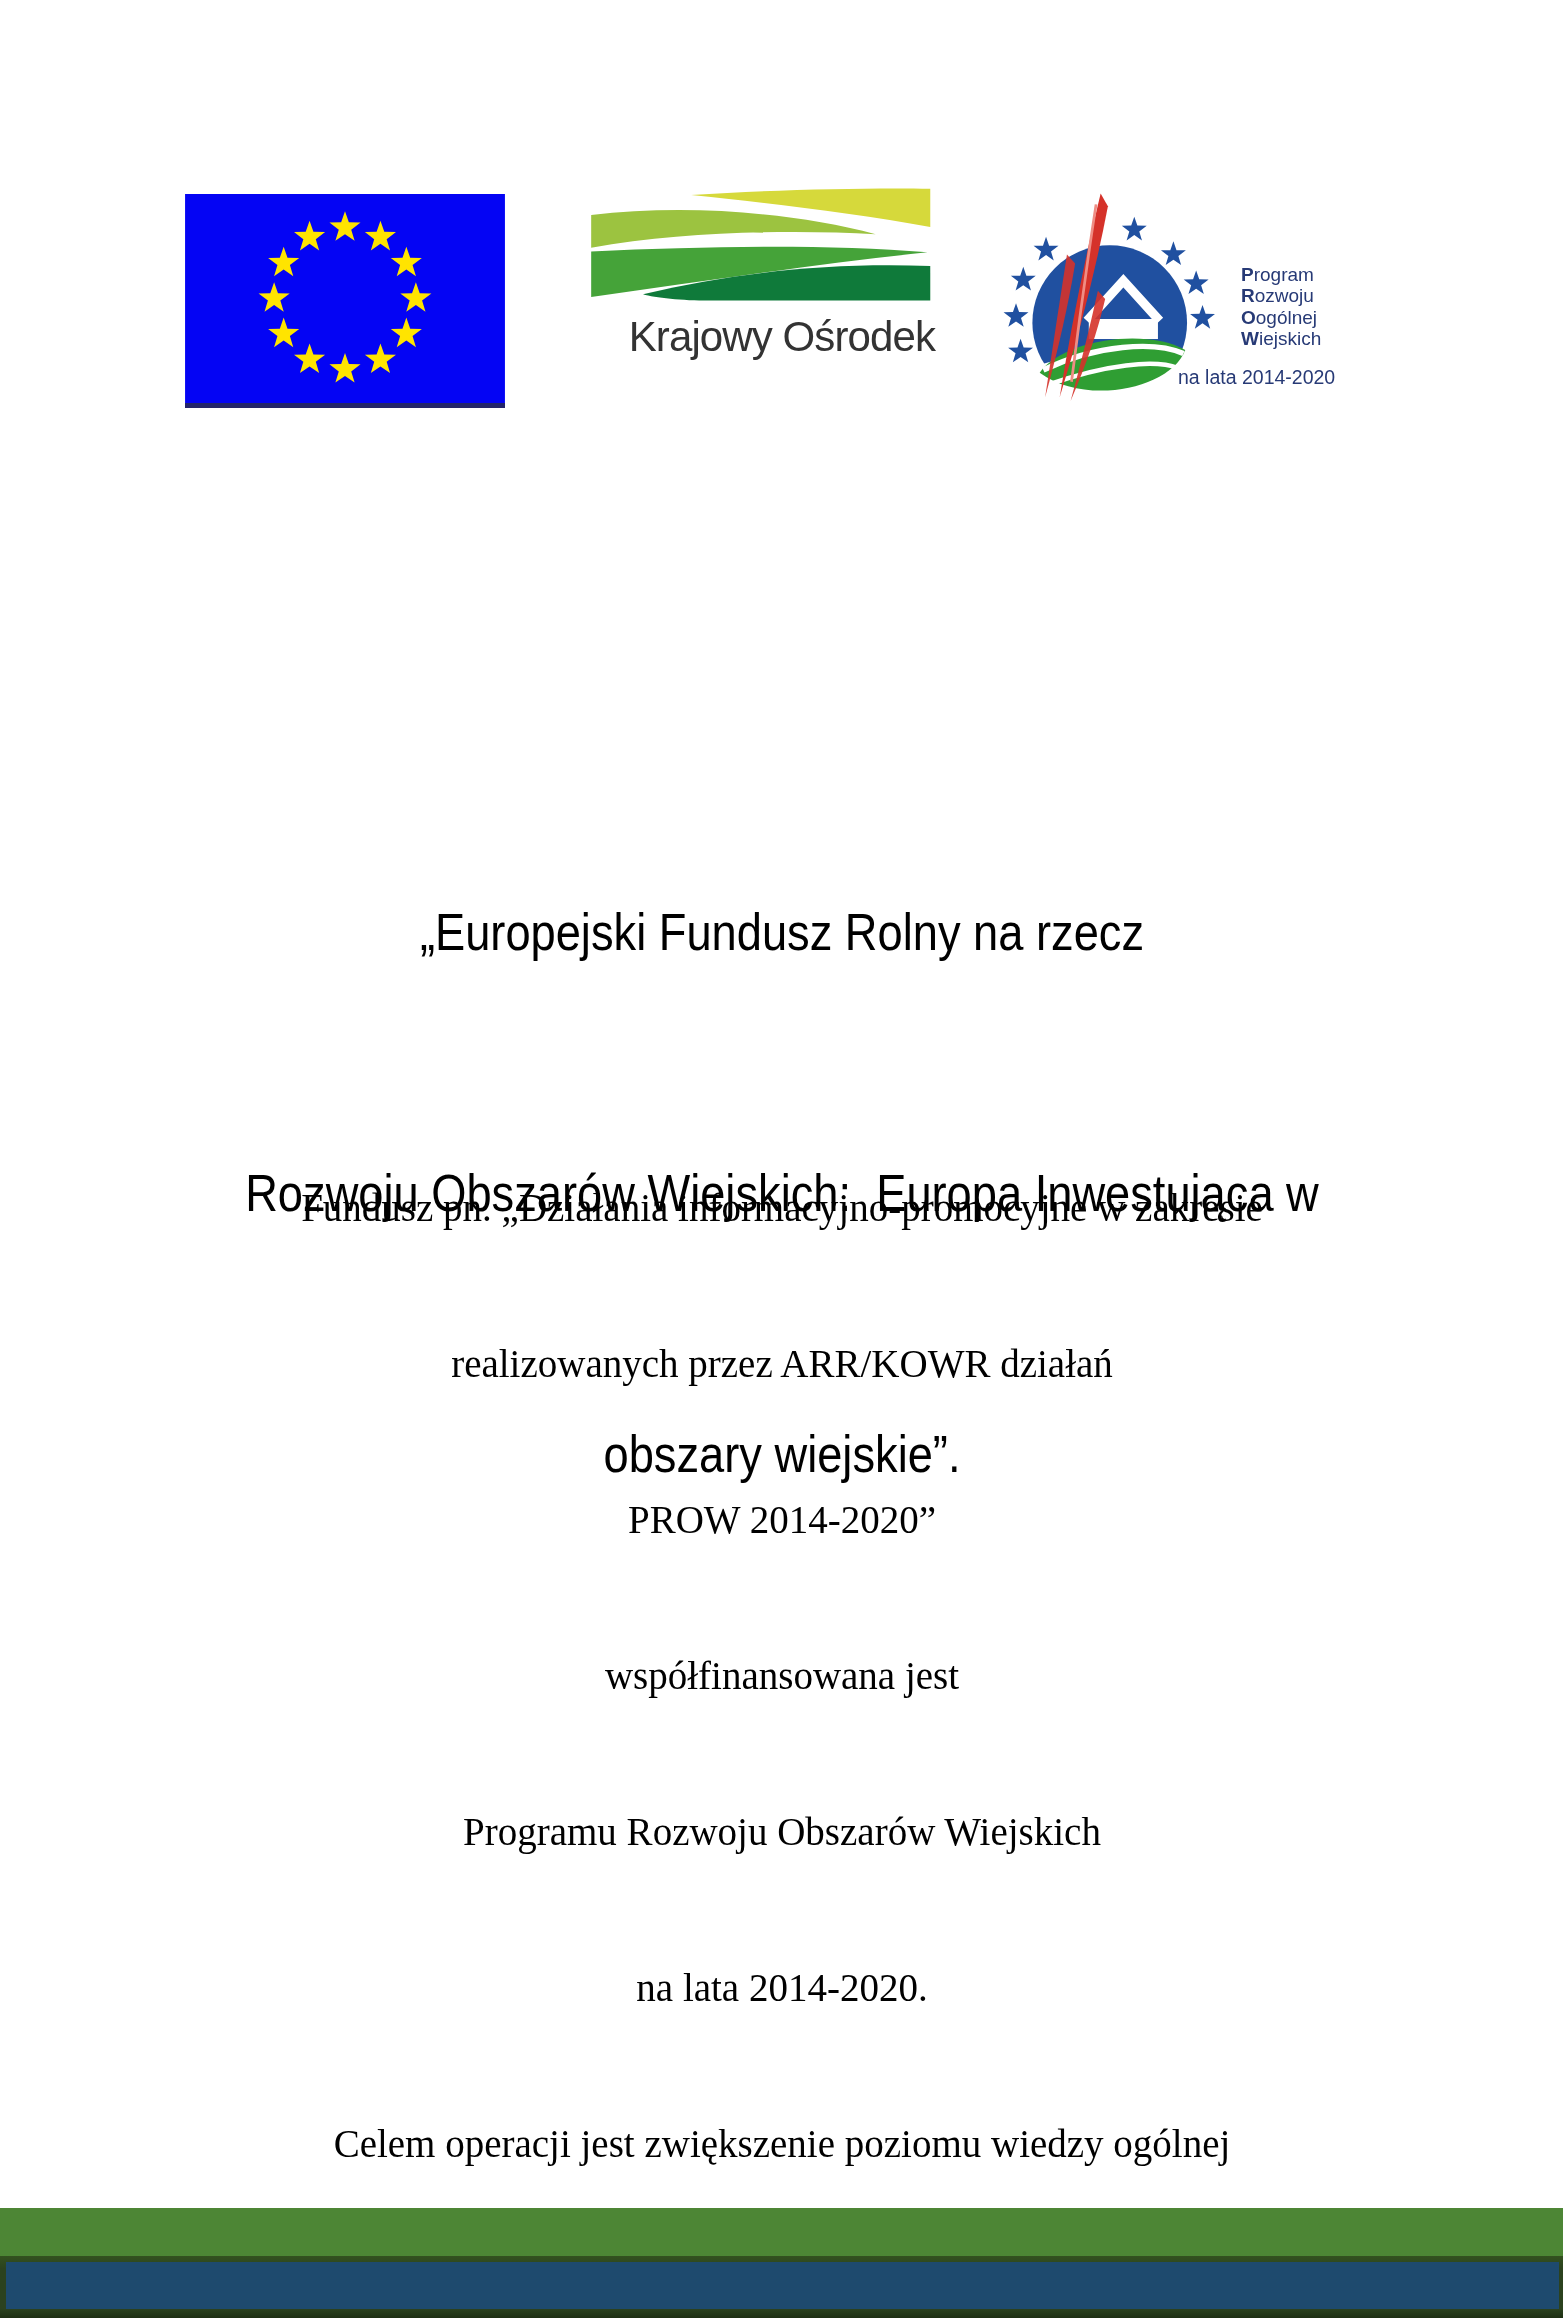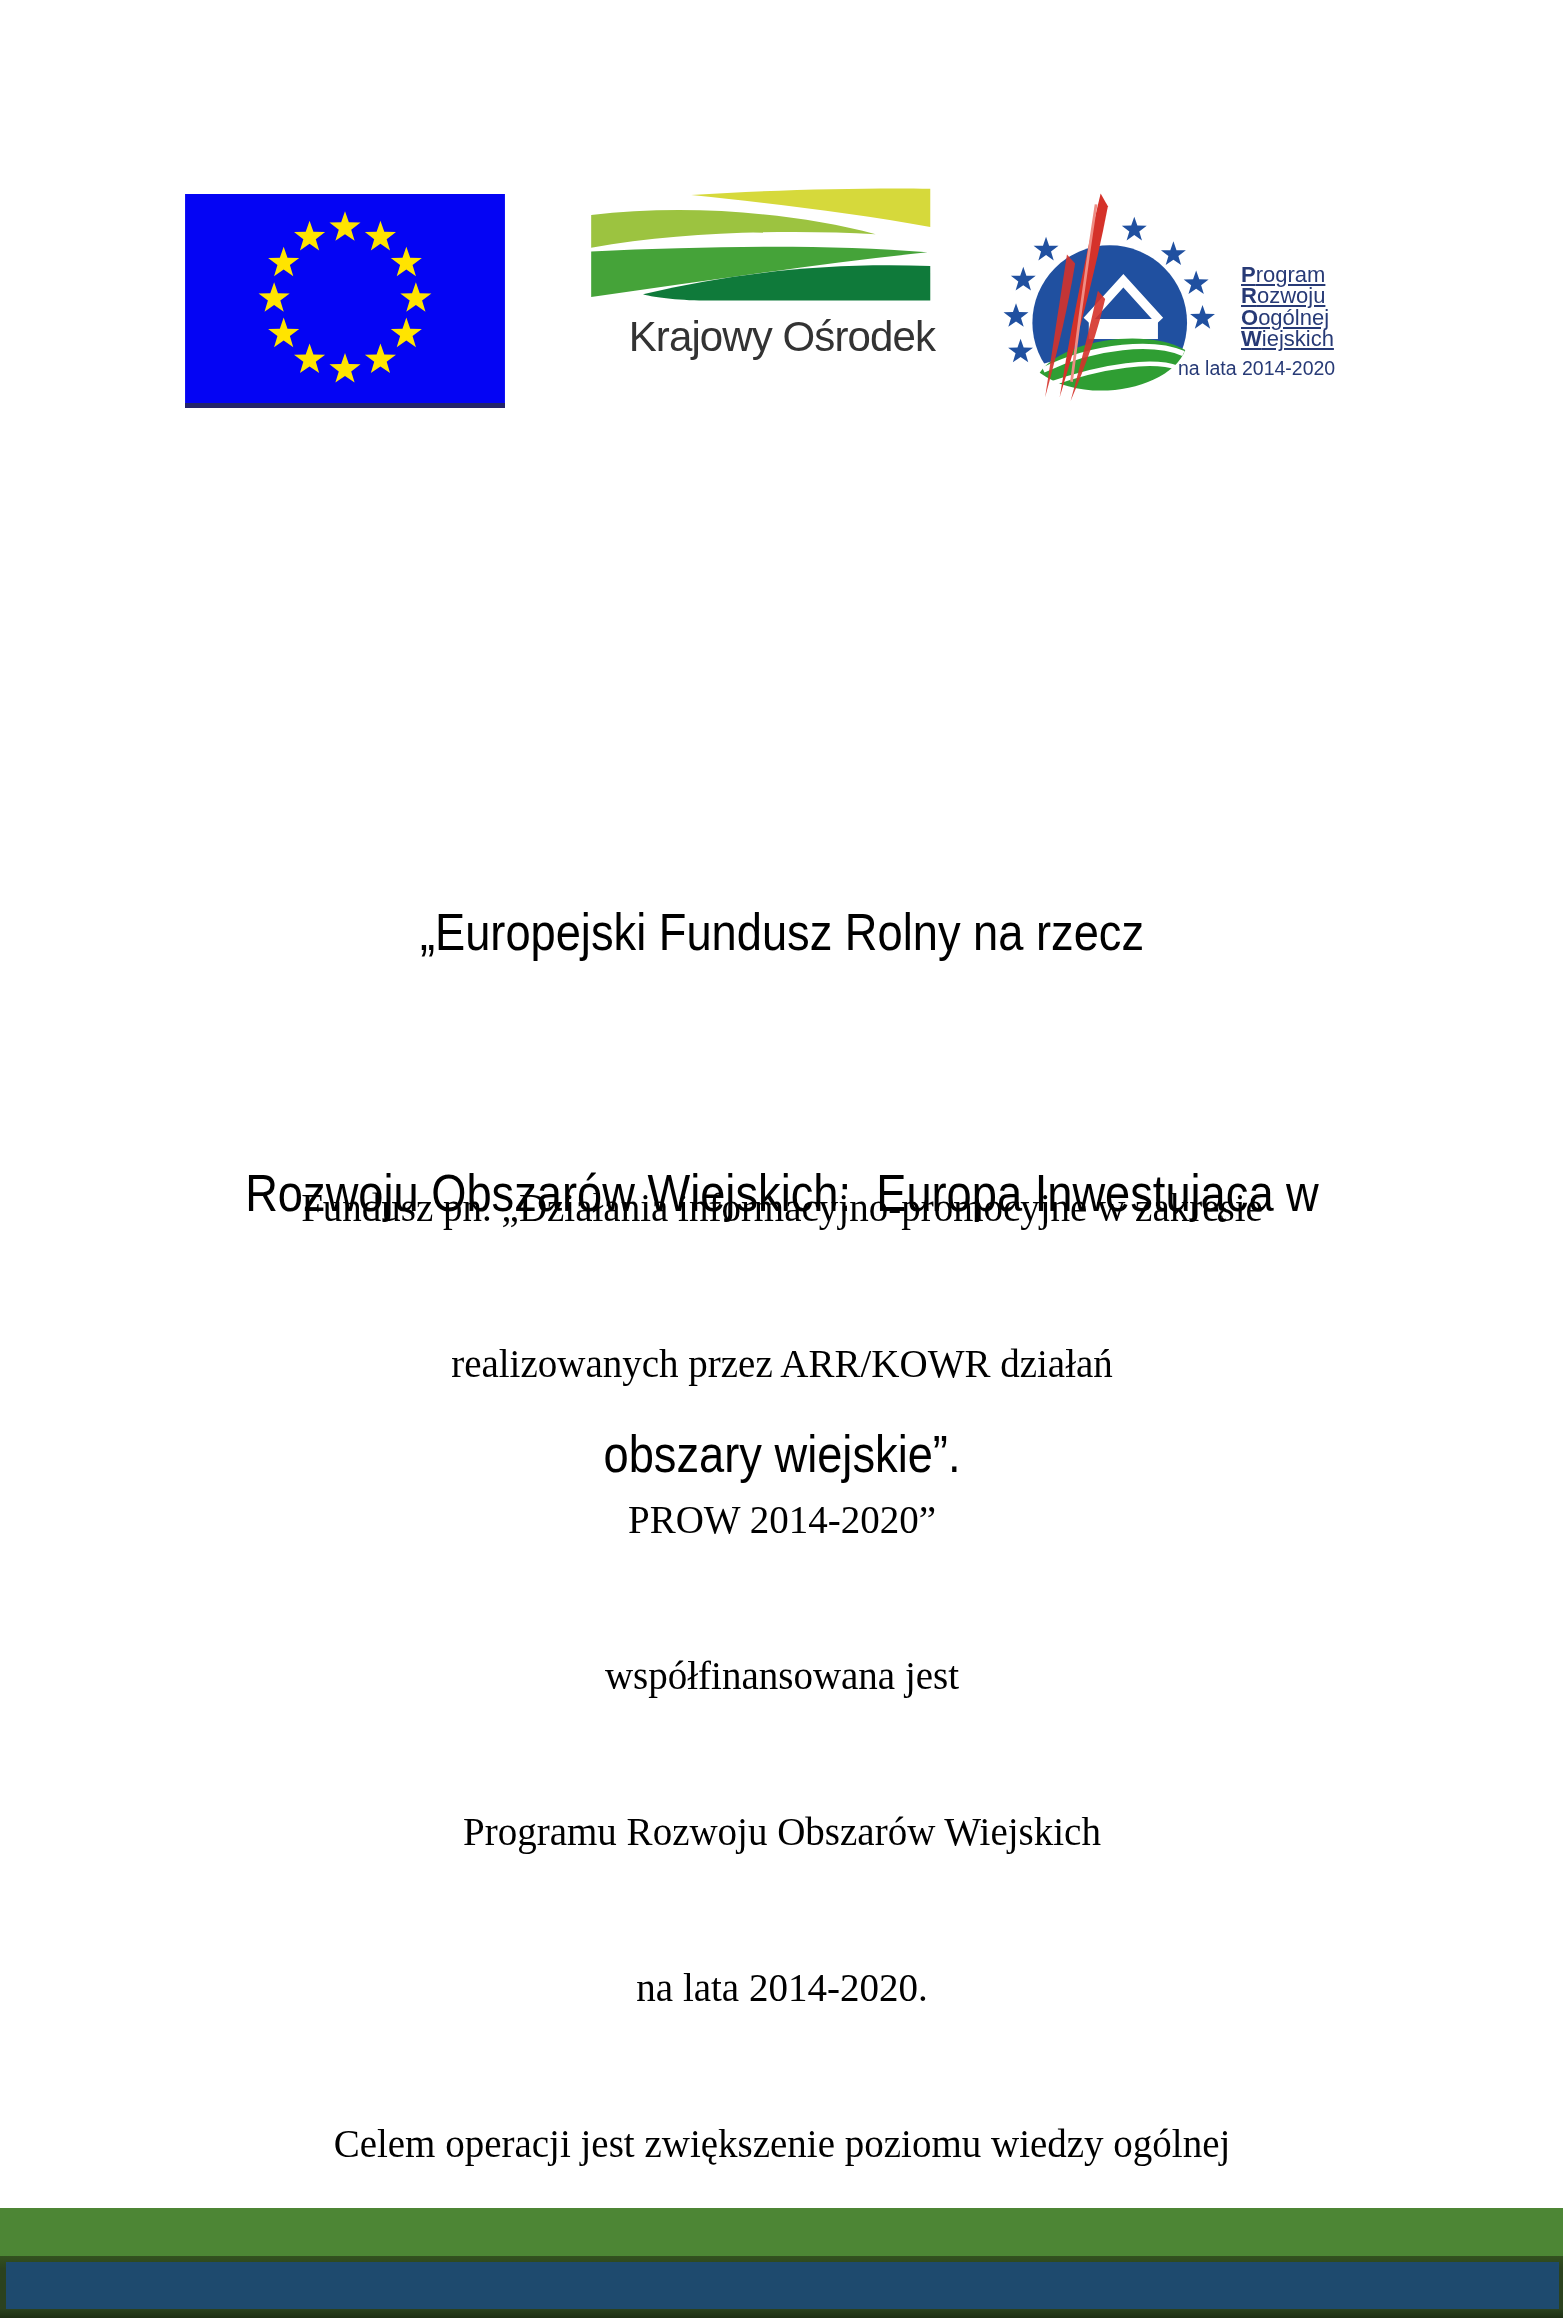--- a/index.html
+++ b/index.html
@@ -22,23 +22,23 @@
   
   .kowr{left:591px;top:186px;width:344px;}
   .kowr svg{display:block;}
   .kowr .kowr-text{margin-top:5.5px;text-align:right;color:#333333;
     font-size:42px;line-height:50px;letter-spacing:-0.9px;font-family:"Liberation Sans",sans-serif;}
 
   
   .prow{left:996px;top:177px;width:373px;height:264px;}
   .prow svg{display:block;position:absolute;left:0;top:0;}
   .prow .prow-words{position:absolute;left:245px;top:87px;color:#273a76;
-    font-size:22px;line-height:21.4px;font-weight:400;text-decoration:underline;}
+    font-size:19px;line-height:21.4px;font-weight:400;}
   .prow .prow-words b{font-weight:bold;}
-  .prow .prow-sub{position:absolute;left:182px;top:180px;width:164px;
+  .prow .prow-sub{position:absolute;left:182px;top:189px;width:164px;
     color:#273a76;font-size:19.5px;}
 
   
   .title-block{
     position:absolute;left:0;top:715px;width:100%;
     text-align:center;color:#000;
     font-size:52px;line-height:87px;font-weight:400;
     transform:scaleX(0.87);transform-origin:50% 0;
     white-space:pre-wrap;
   }

